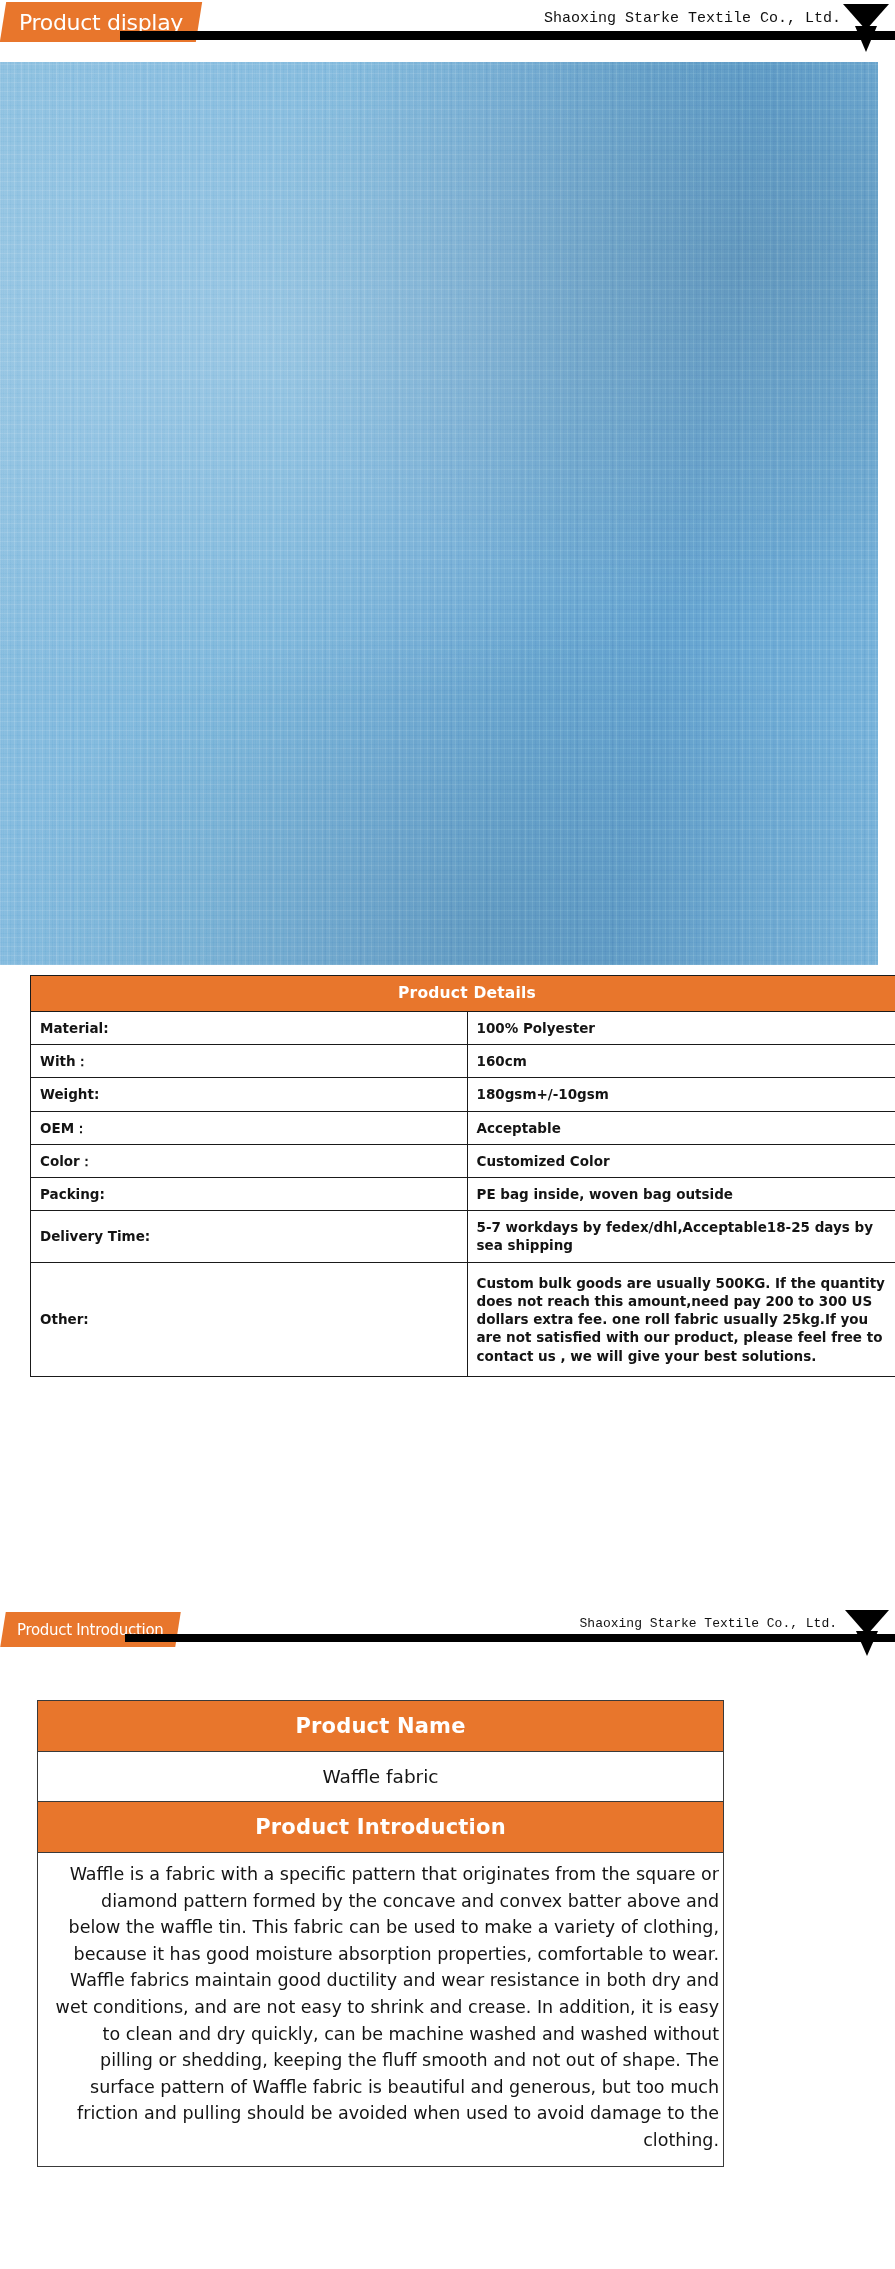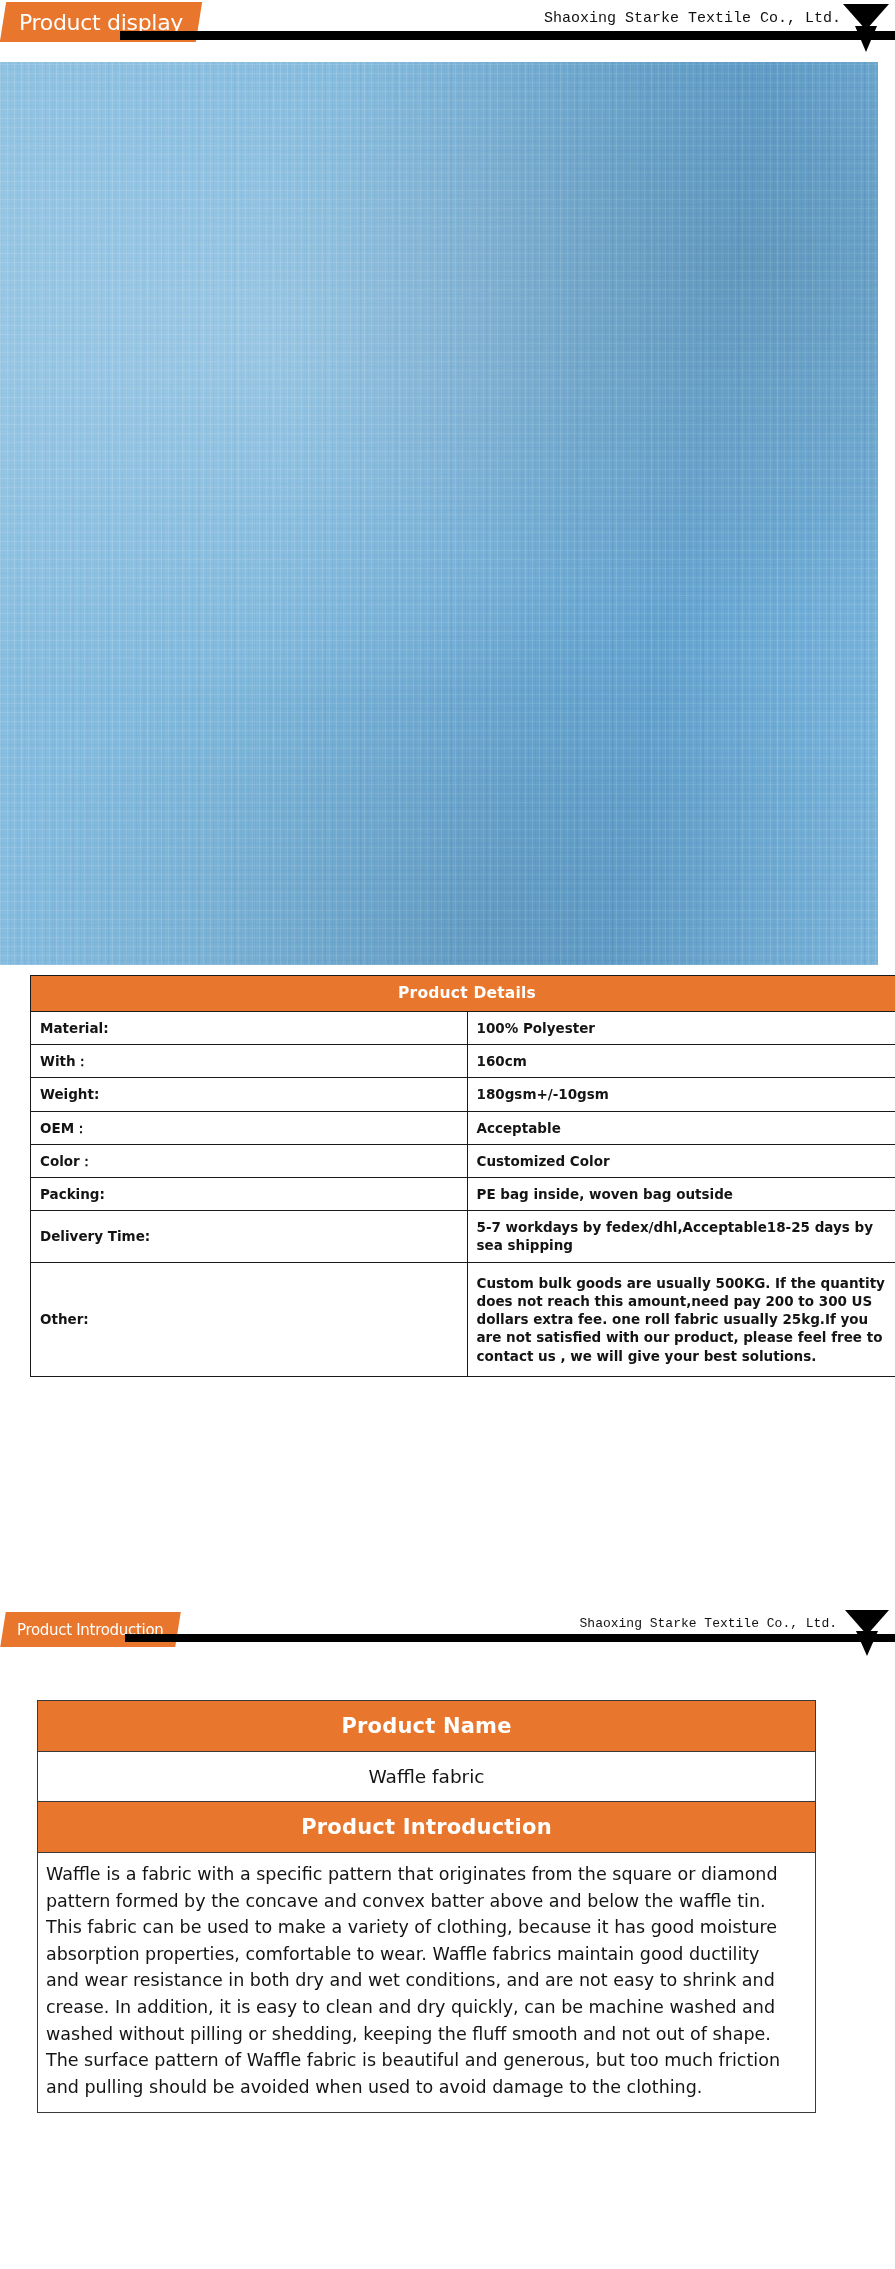--- a/index.html
+++ b/index.html
@@ -144,21 +144,21 @@
     letter-spacing: 0.2px;
   }
   .details-table .col-key { width: 108px; }
   .details-table .row-other td { padding-top: 11px; padding-bottom: 11px; margin-left: 40px; }
 
   
   .intro-table {
     position: absolute;
     left: 37px;
     top: 1700px;
-    width: 779px;
+    width: 687px;
     border-collapse: collapse;
     table-layout: fixed;
   }
   .intro-table td {
     border: 1.4px solid #3a3a3a;
     text-align: center;
     vertical-align: middle;
   }
   .intro-table .intro-head {
     background: #e8762c;
@@ -175,22 +175,22 @@
     font-weight: normal;
     color: #151515;
     padding: 14px 0;
   }
   .intro-table .intro-body {
     font-family: "DejaVu Sans", sans-serif;
     font-size: 17.5px;
     font-weight: normal;
     color: #141414;
     line-height: 1.52;
-    padding: 8px 20px 12px 8px;
-    text-align: left;
+    padding: 8px 4px 12px 8px;
+    text-align: right;
   }
 </style>
 </head>
 <body>
 
 <div class="section-header header-one">
   <div class="banner-tab">
     <span class="banner-tab-label">Product display</span>
   </div>
   <div class="banner-rule"></div>

